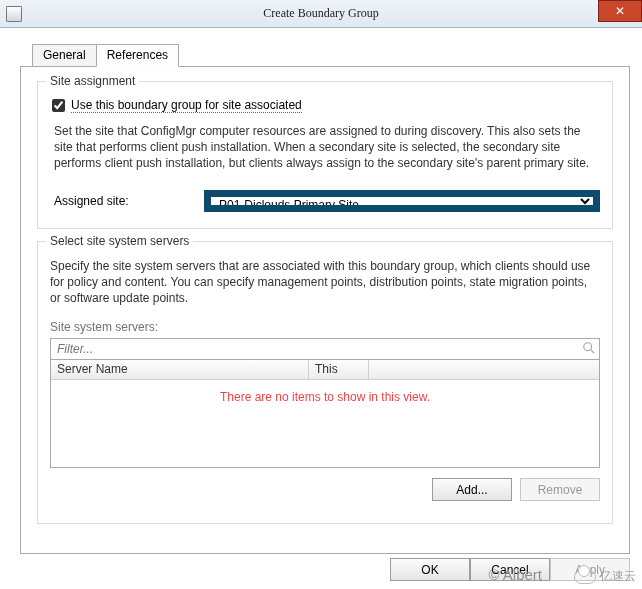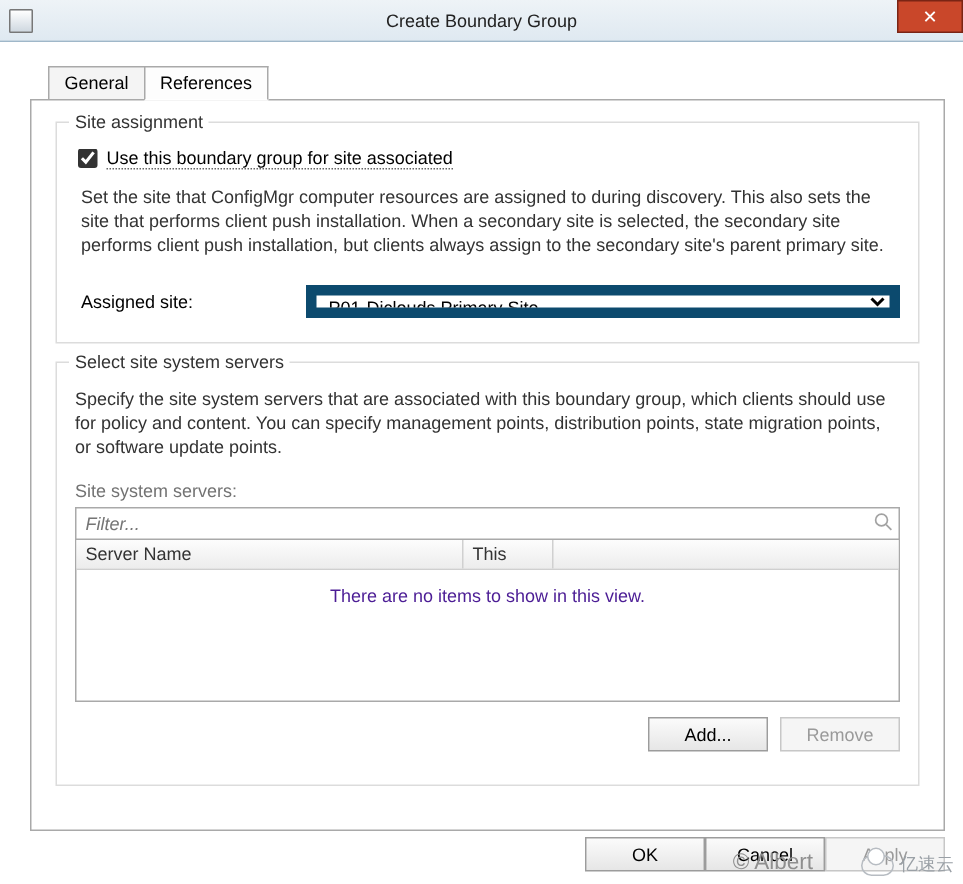--- a/index.html
+++ b/index.html
@@ -1,21 +1,21 @@
 <!DOCTYPE html>
 <html><head>
 <meta charset="utf-8">
 <style>
   * { box-sizing: border-box; font-family: "Segoe UI", Tahoma, sans-serif; font-size: 12px; }
   html, body { margin: 0; padding: 0; }
   body { background: #fff; width: 642px; height: 589px; overflow: hidden; position: relative; }
 
   .titlebar { height: 28px; background: linear-gradient(#eef3f7,#dfe9f1); border-bottom: 1px solid #9fb7c9; display: flex; align-items: center; position: relative; }
   .titlebar .sys-icon { width: 16px; height: 16px; margin-left: 6px; border: 1px solid #777; background: linear-gradient(#fff,#cfd8e0); border-radius: 1px; }
-  .titlebar .title { position: absolute; left: 0; right: 0; text-align: center; color: #222; font-size: 12px; }
+  .titlebar .title { position: absolute; left: 0; right: 0; text-align: center; color: #222; font-size: 12px; font-family: Liberation Serif, serif; }
   .titlebar .close { position: absolute; right: 0; top: 0; width: 44px; height: 22px; background: #c9472a; color: #fff; display: flex; align-items: center; justify-content: center; border: 1px solid #7a2414; font-size: 13px; line-height: 1; cursor: default; }
 
   .dlg-body { position: absolute; top: 28px; left: 0; right: 0; bottom: 0; background: #fff; }
 
   .tabs { position: absolute; top: 16px; left: 20px; right: 12px; }
   .tabstrip { display: flex; }
   .tab { padding: 3px 10px 4px 10px; border: 1px solid #a9a9a9; background: #fdfdfd; margin-right: -1px; position: relative; cursor: default; }
   .tab.inactive { background: #f4f4f4; margin-left: 12px; }
   .tab.active { border-bottom: 1px solid #fff; z-index: 2; }
   .tabpage { border: 1px solid #a9a9a9; padding: 14px 16px 12px 16px; position: relative; margin-top: -1px; height: 488px; background: #fff; }
@@ -36,21 +36,21 @@
   .sub-lbl { margin: 14px 0 4px 0; color: #737373; }
   .filter-wrap { position: relative; }
   .filter-wrap input { width: 100%; height: 22px; border: 1px solid #a9a9a9; padding: 2px 24px 2px 6px; color: #777; font-style: italic; }
   .filter-wrap .mag { position: absolute; right: 4px; top: 3px; width: 14px; height: 14px; opacity: .6; }
 
   .listview { border: 1px solid #a9a9a9; border-top: none; height: 108px; background: #fff; }
   .lv-head { display: flex; height: 20px; background: linear-gradient(#fdfdfd,#ececec); border-bottom: 1px solid #cfcfcf; }
   .lv-head .col { border-right: 1px solid #d0d0d0; padding: 2px 6px; color: #333; }
   .lv-head .col1 { width: 258px; }
   .lv-head .col2 { width: 60px; }
-  .lv-empty { text-align: center; color: #4c1d95; padding-top: 10px; }
+  .lv-empty { text-align: center; color: #ef4444; padding-top: 10px; }
 
   .btnrow { display: flex; justify-content: flex-end; gap: 8px; margin-top: 10px; }
   .btn { min-width: 80px; height: 23px; border: 1px solid #9c9c9c; background: linear-gradient(#fbfbfb,#e6e6e6); padding: 0 14px; cursor: default; display: inline-flex; align-items: center; justify-content: center; }
   .btn.disabled { color: #9a9a9a; background: #f5f5f5; border-color: #c7c7c7; }
 
   .dlg-buttons { position: absolute; right: 12px; bottom: 8px; display: flex; gap: 0; }
 
   .watermark { position: absolute; right: 6px; bottom: 4px; display: flex; align-items: center; gap: 4px; color: #9aa0a6; font-size: 12px; pointer-events: none; }
   .watermark .cloud { width: 22px; height: 14px; border: 1.5px solid #b7bcc2; border-radius: 8px; position: relative; }
   .watermark .cloud::before { content: ""; position: absolute; width: 10px; height: 10px; border: 1.5px solid #b7bcc2; border-radius: 50%; top: -6px; left: 3px; background: #fff; }

